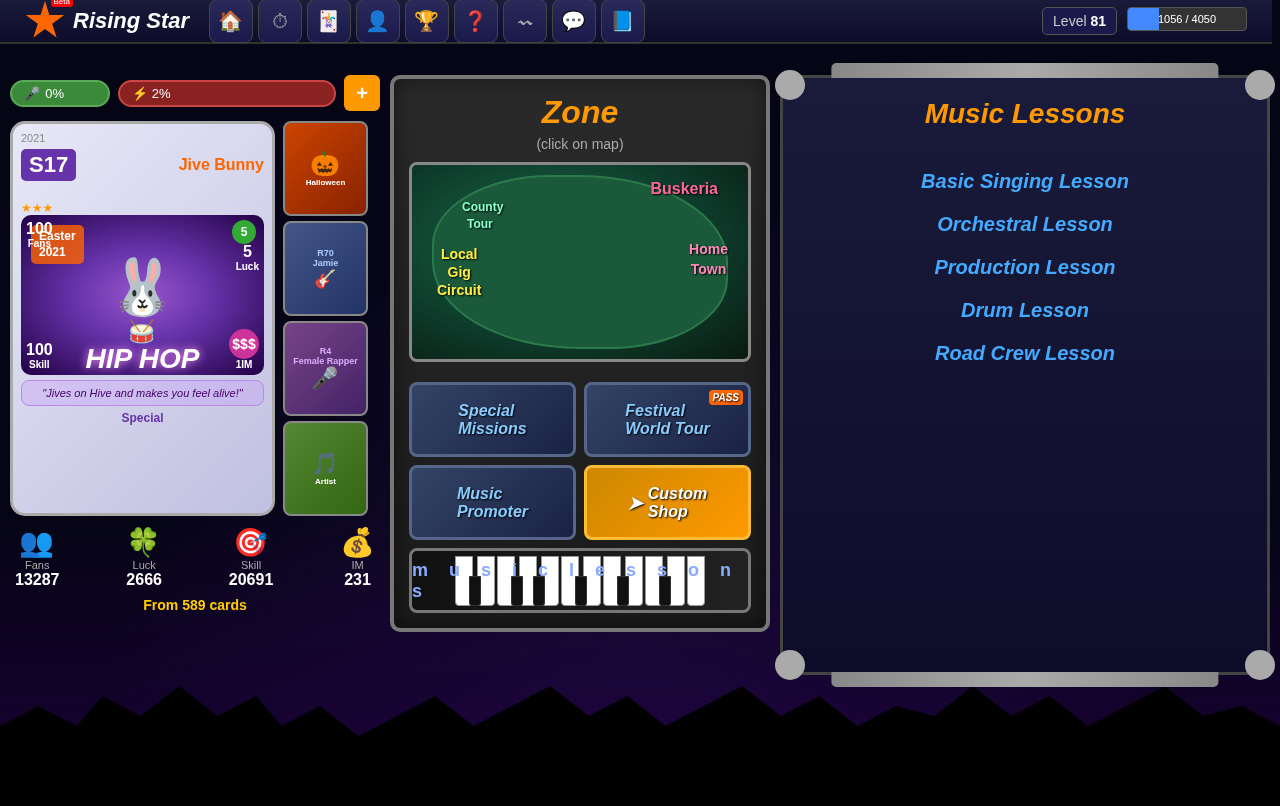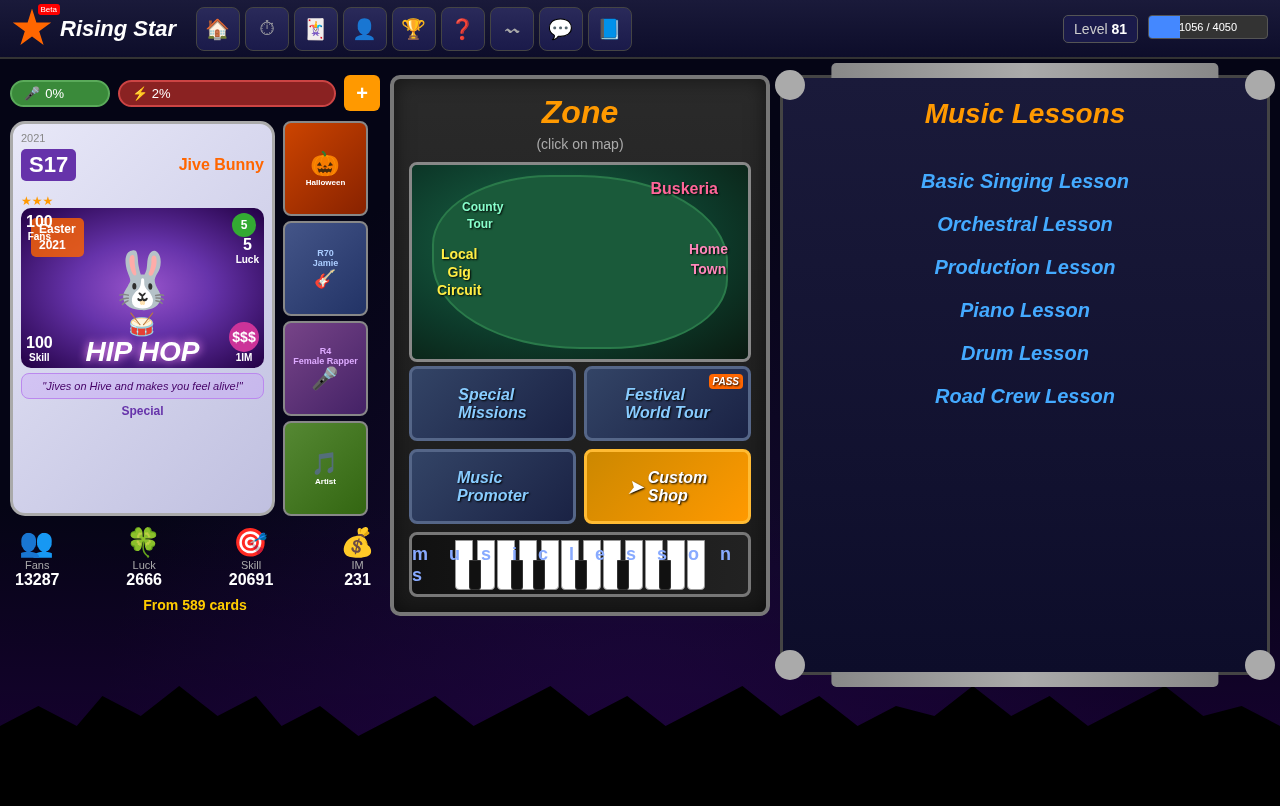--- a/index.html
+++ b/index.html
@@ -37,26 +37,26 @@
         0% 100%, 0% 60%, 3% 50%, 6% 60%, 8% 45%, 11% 55%, 14% 40%, 17% 55%,
         20% 45%, 22% 60%, 25% 50%, 28% 65%, 31% 55%, 34% 45%, 37% 60%,
         40% 50%, 43% 40%, 46% 55%, 49% 45%, 52% 60%, 55% 50%, 58% 40%,
         61% 55%, 64% 45%, 67% 60%, 70% 50%, 73% 55%, 76% 40%, 79% 55%,
         82% 45%, 85% 60%, 88% 50%, 91% 40%, 94% 55%, 97% 50%, 100% 60%, 100% 100%
       );
     }
     
     .topnav {
       position: absolute;
-      top: 0; left: 0; right: 0;
-      height: 59px;
+      top: 0; left: 0; right: 8px;
+      height: 44px;
       background: linear-gradient(to bottom, #1a1a3a, #0d0d2a);
       display: flex;
       align-items: center;
-      padding: 0 12px;
+      padding: 0 25px;
       z-index: 10;
       border-bottom: 2px solid #333;
     }
     .logo-area {
       display: flex;
       align-items: center;
       gap: 8px;
       margin-right: 20px;
     }
     .logo-star {
@@ -399,21 +399,21 @@
     }
     
     .map-container {
       width: 100%;
       height: 200px;
       border: 3px solid #888;
       border-radius: 8px;
       background: #1a4a3a;
       position: relative;
       overflow: hidden;
-      margin-bottom: 4px;
+      margin-bottom: 20px;
     }
     .map-bg {
       position: absolute;
       inset: 0;
       background: radial-gradient(ellipse at 40% 40%, #1a6a4a 0%, #0d3a2a 60%, #0a1a10 100%);
     }
     .map-island {
       position: absolute;
       top: 10px;
       left: 20px;
@@ -689,21 +689,21 @@
         <span>⚡ 2%</span>
       </div>
       <button class="stat-plus-btn">+</button>
     </div>
 
     <div class="card-container">
       <div class="main-card">
         <div class="card-header">
           <span class="card-year">2021</span>
         </div>
-        <div style="display:flex; justify-content:space-between; align-items:center; margin-bottom:13px;">
+        <div style="display:flex; justify-content:space-between; align-items:center; margin-bottom:20px;">
           <span class="card-id">S17</span>
           <span class="card-name">Jive Bunny</span>
         </div>
         <div class="card-stars">
           <span>★★★</span>
         </div>
         <div class="card-image">
           <div class="easter-badge">Easter<br>2021</div>
 
           <div style="position:absolute; top:5px; right:8px; background:#33aa33; color:white; border-radius:50%; width:24px; height:24px; display:flex; align-items:center; justify-content:center; font-size:12px; font-weight:bold;">5</div>
@@ -864,23 +864,20 @@
       <div class="lesson-item">
         <span class="lesson-link">Basic Singing Lesson</span>
       </div>
       <div class="lesson-item">
         <span class="lesson-link">Orchestral Lesson</span>
       </div>
       <div class="lesson-item">
         <span class="lesson-link">Production Lesson</span>
       </div>
       <div class="lesson-item">
-        <span class="lesson-link">Piano Lesson</span>
-      </div>
-      <div class="lesson-item">
         <span class="lesson-link">Drum Lesson</span>
       </div>
       <div class="lesson-item">
         <span class="lesson-link">Road Crew Lesson</span>
       </div>
     </div>
   </div>
 
 </div>
 

